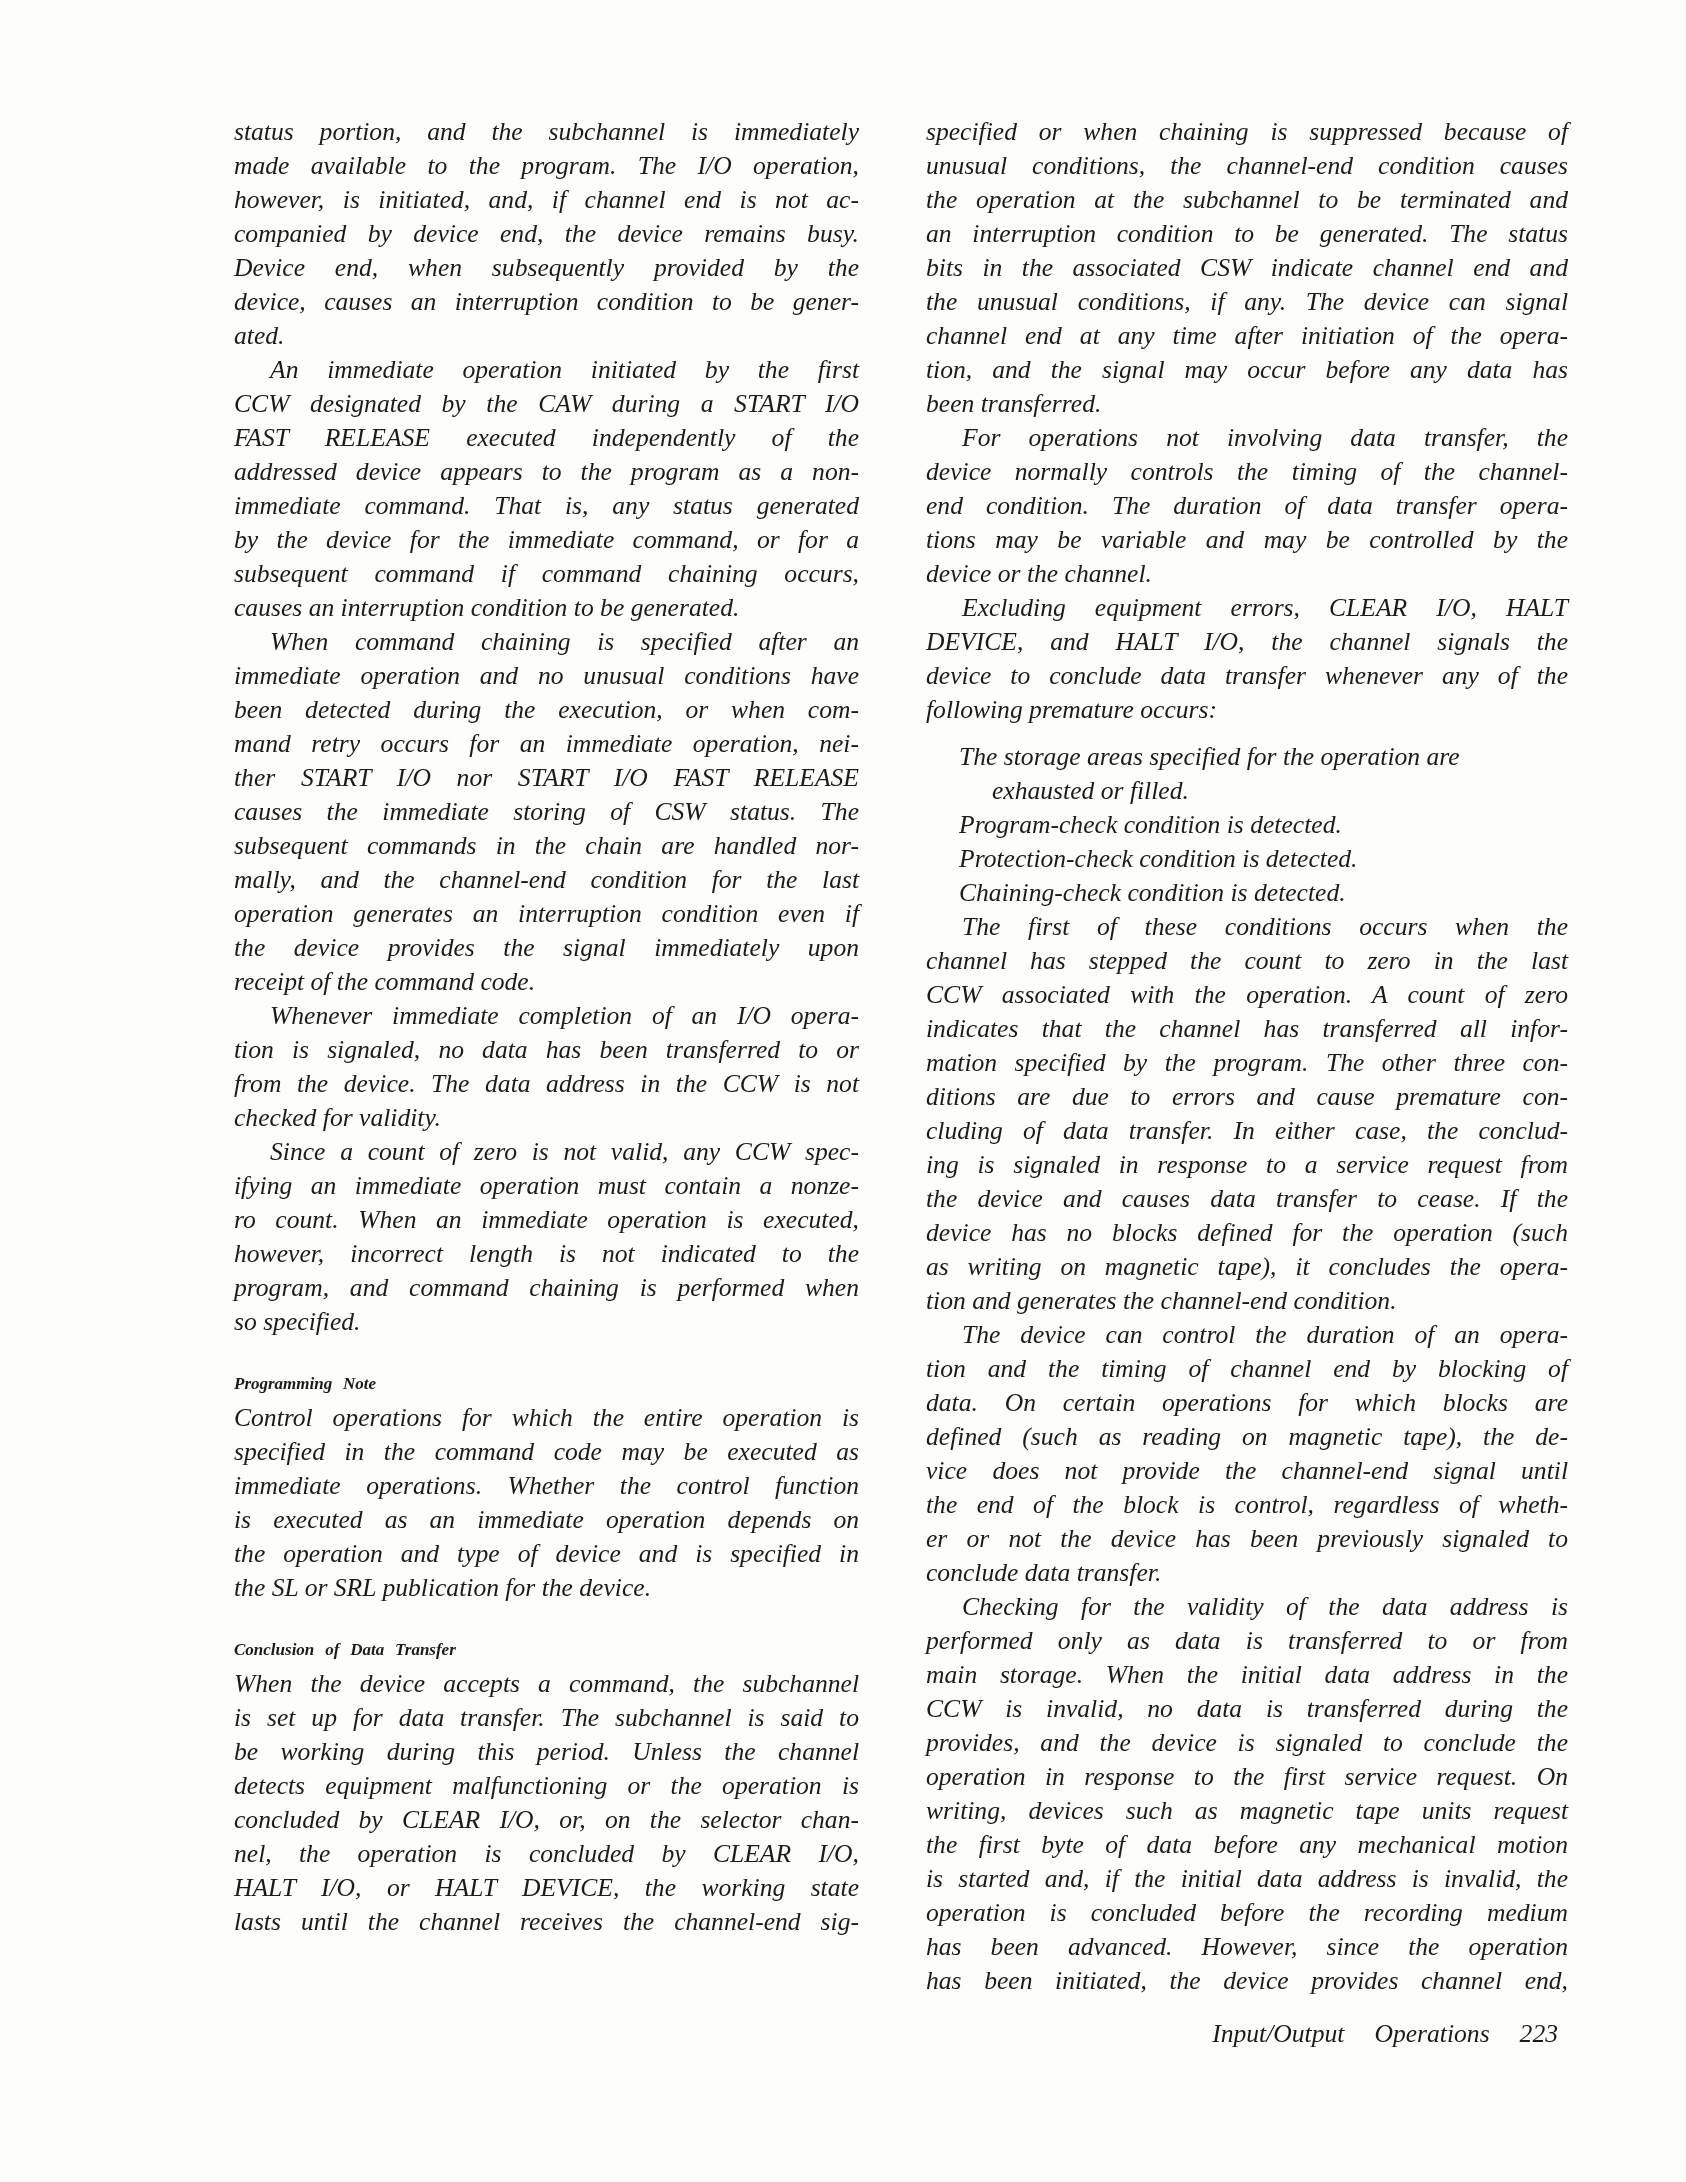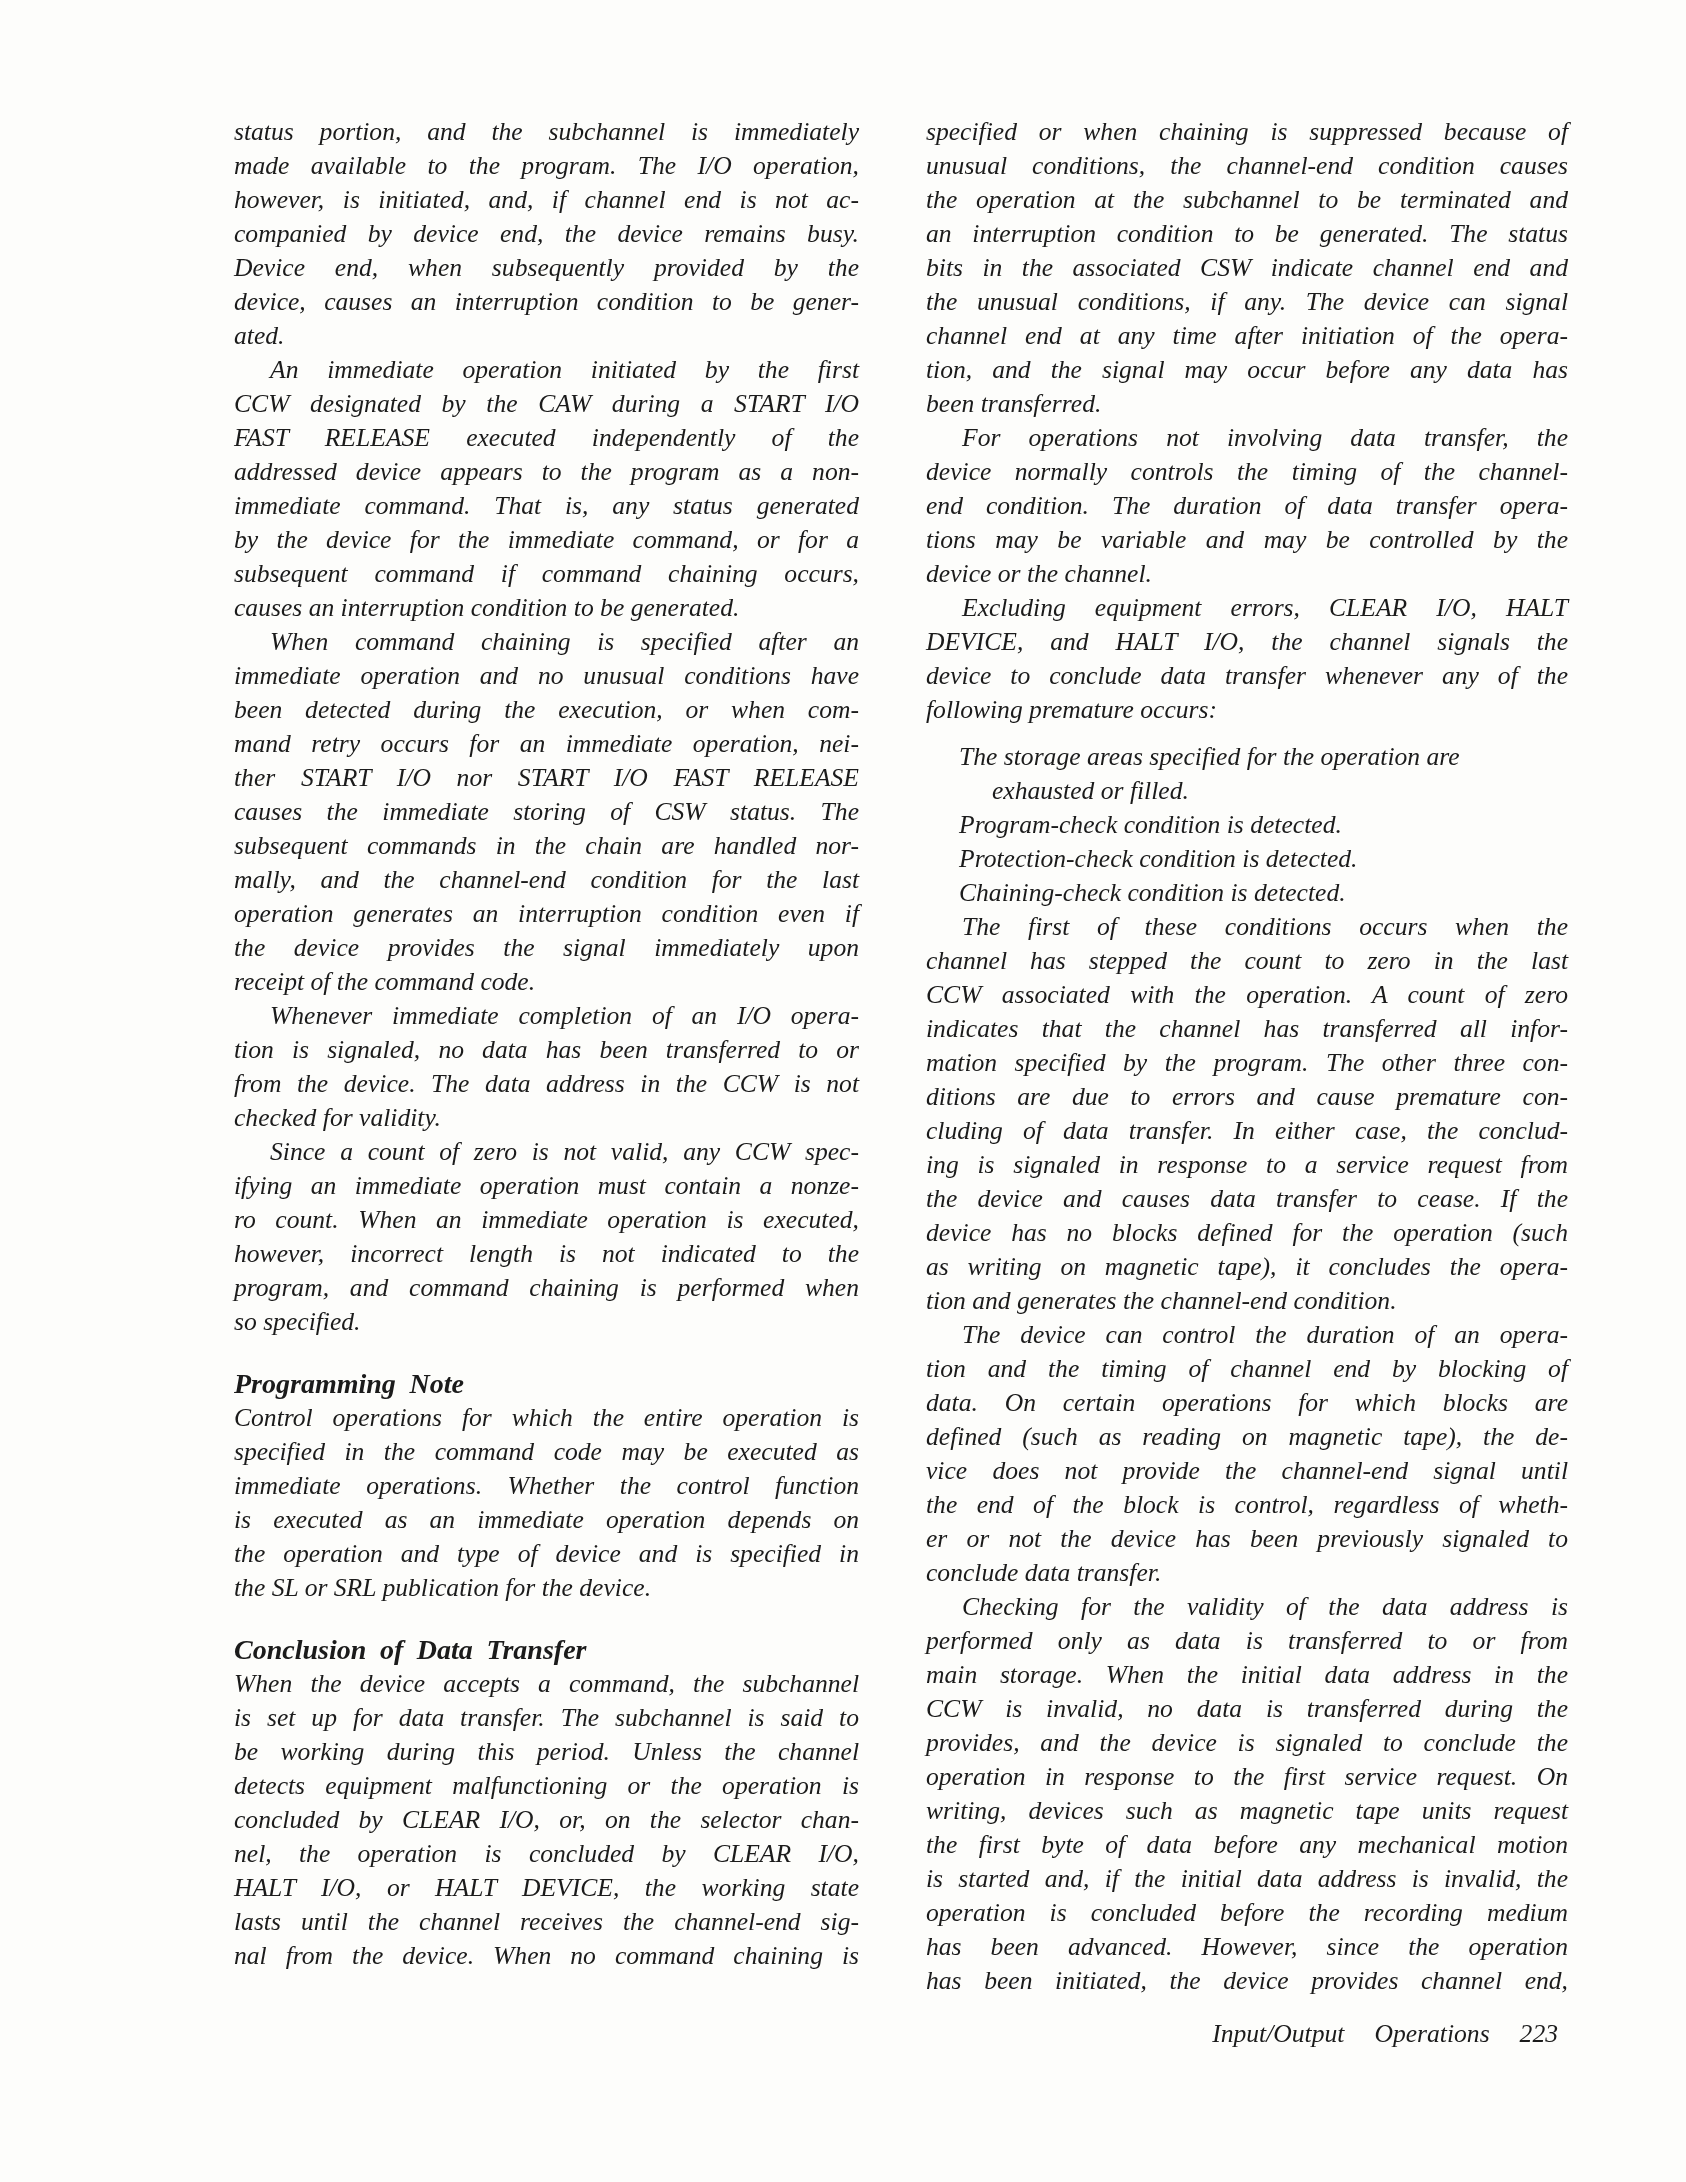--- a/index.html
+++ b/index.html
@@ -36,21 +36,21 @@
   }
   
   .line.first { text-indent: 36px; }
 
   
   .list { margin-top: 13.2px; }
   .item-line.l1 { padding-left: 33px; }
   .item-line.l2 { padding-left: 66px; }
 
   .heading {
-    font-size: 28px;
+    font-size: 17px;
     line-height: 34px;
     font-weight: bold;
     word-spacing: 6.6px;
     margin-top: 28px;
   }
 
   .footer {
     position: absolute;
     top: 2018px;
     right: 128px;
@@ -111,21 +111,20 @@
       <div class="line">the SL or SRL publication for the device.</div>
       <div class="heading">Conclusion of Data Transfer</div>
       <div class="line j">When the device accepts a command, the subchannel</div>
       <div class="line j">is set up for data transfer. The subchannel is said to</div>
       <div class="line j">be working during this period. Unless the channel</div>
       <div class="line j">detects equipment malfunctioning or the operation is</div>
       <div class="line j">concluded by CLEAR I/O, or, on the selector chan-</div>
       <div class="line j">nel, the operation is concluded by CLEAR I/O,</div>
       <div class="line j">HALT I/O, or HALT DEVICE, the working state</div>
       <div class="line j">lasts until the channel receives the channel-end sig-</div>
-      <div class="line j">nal from the device. When no command chaining is</div>
     </div>
   <div class="col col-right">
       <div class="line j">specified or when chaining is suppressed because of</div>
       <div class="line j">unusual conditions, the channel-end condition causes</div>
       <div class="line j">the operation at the subchannel to be terminated and</div>
       <div class="line j">an interruption condition to be generated. The status</div>
       <div class="line j">bits in the associated CSW indicate channel end and</div>
       <div class="line j">the unusual conditions, if any. The device can signal</div>
       <div class="line j">channel end at any time after initiation of the opera-</div>
       <div class="line j">tion, and the signal may occur before any data has</div>

